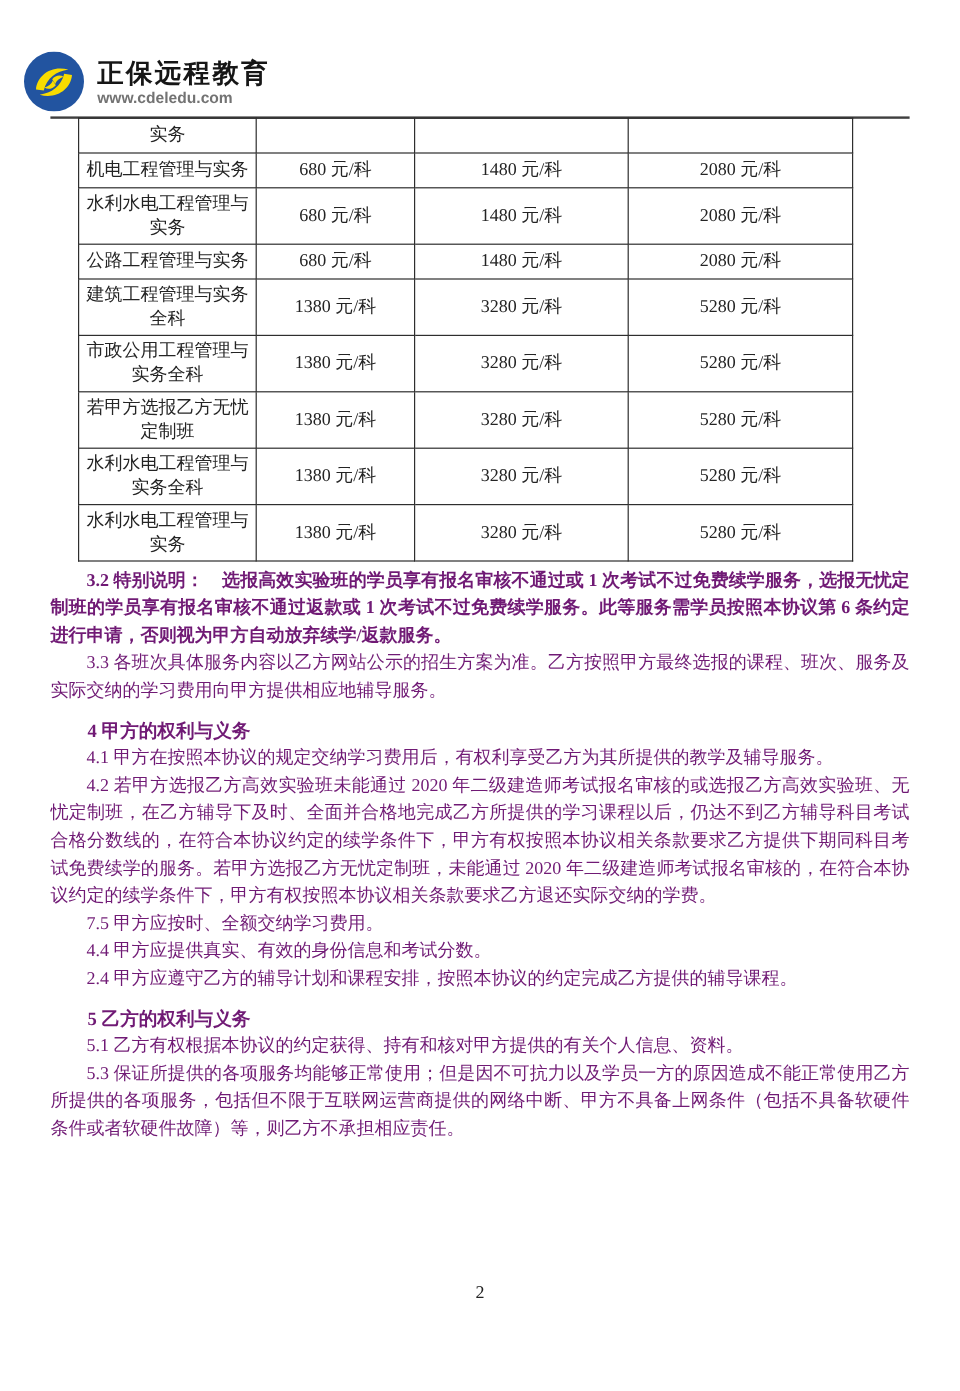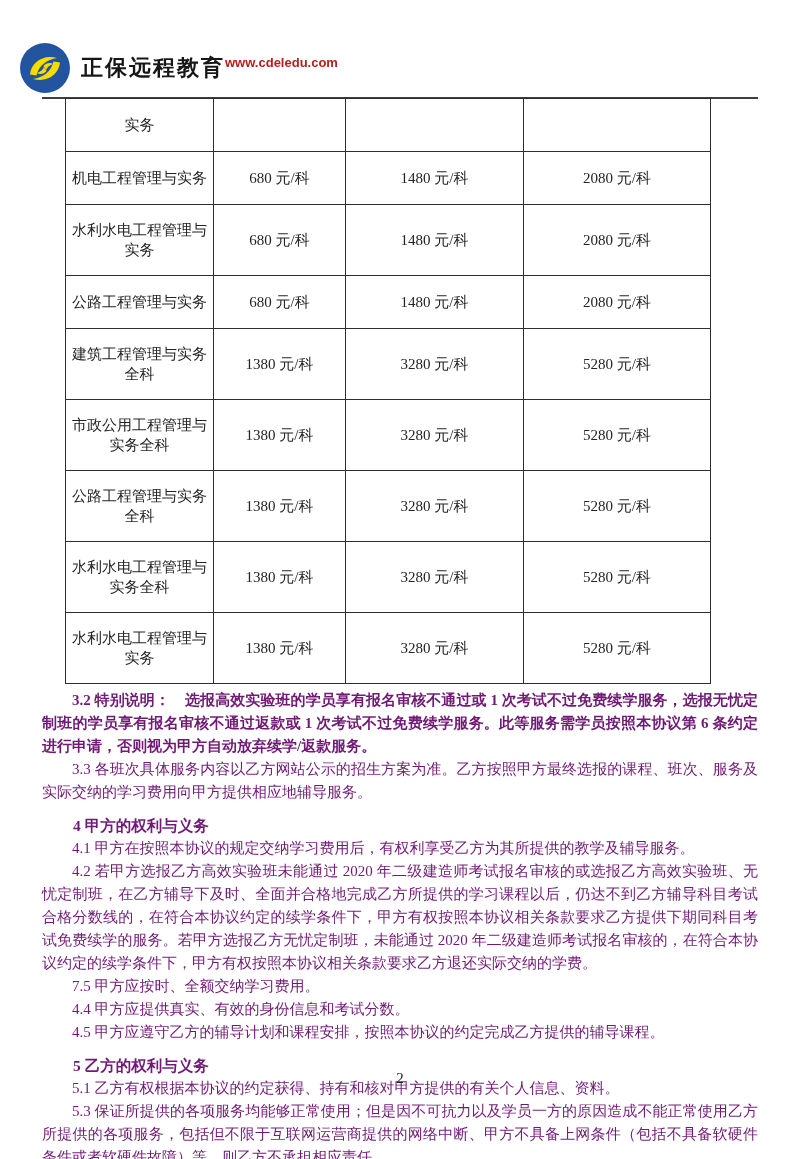--- a/index.html
+++ b/index.html
@@ -32,37 +32,37 @@
     gap: 11px;
     height: 52px;
   }
   .logo-circle {
     width: 50px;
     height: 50px;
     flex: 0 0 auto;
   }
   .brand-block {
     display: flex;
-    flex-direction: row;
+    flex-direction: column;
     justify-content: center;
   }
   .brand-name {
     font-family: "Liberation Sans", "DejaVu Sans", sans-serif;
     font-weight: bold;
     font-size: 22px;
     line-height: 26px;
     letter-spacing: 2px;
     color: #161616;
   }
   .brand-url {
     font-family: "Liberation Sans", "DejaVu Sans", sans-serif;
     font-weight: bold;
     font-size: 13px;
     line-height: 15px;
-    color: #b91c1c;
+    color: #737373;
   }
   .header-rule {
     margin: 3px 42px 0 42px;
     border-bottom: 2px solid #3f3f3f;
     height: 0;
   }
 
   
   table.price-table {
     border-collapse: collapse;
@@ -70,21 +70,21 @@
     margin-top: -1px;
     table-layout: fixed;
     width: 625px;
   }
   table.price-table td {
     border: 1.5px solid #2e2e2e;
     text-align: center;
     vertical-align: middle;
     font-size: 15px;
     line-height: 20px;
-    padding: 15px 2px;
+    padding: 3px 2px;
     color: #242424;
     word-break: break-all;
   }
   td.c-course { width: 143px; }
   td.c-p1 { width: 127px; }
   td.c-p2 { width: 173px; }
   td.c-p3 { width: 182px; }
   tr.single td { height: 22px; }
 
   
@@ -173,21 +173,21 @@
         <td class="c-p2">3280 元/科</td>
         <td class="c-p3">5280 元/科</td>
       </tr>
       <tr>
         <td class="c-course">市政公用工程管理与实务全科</td>
         <td class="c-p1">1380 元/科</td>
         <td class="c-p2">3280 元/科</td>
         <td class="c-p3">5280 元/科</td>
       </tr>
       <tr>
-        <td class="c-course">公路工程管理与实务全科</td>
+        <td class="c-course">若甲方选报乙方无忧定制班</td>
         <td class="c-p1">1380 元/科</td>
         <td class="c-p2">3280 元/科</td>
         <td class="c-p3">5280 元/科</td>
       </tr>
       <tr>
         <td class="c-course">水利水电工程管理与实务全科</td>
         <td class="c-p1">1380 元/科</td>
         <td class="c-p2">3280 元/科</td>
         <td class="c-p3">5280 元/科</td>
       </tr>
@@ -202,21 +202,21 @@
 
   <div class="content doc-body">
     <p class="bold">3.2 特别说明：　选报高效实验班的学员享有报名审核不通过或 1 次考试不过免费续学服务，选报无忧定制班的学员享有报名审核不通过返款或 1 次考试不过免费续学服务。此等服务需学员按照本协议第 6 条约定进行申请，否则视为甲方自动放弃续学/返款服务。</p>
     <p>3.3 各班次具体服务内容以乙方网站公示的招生方案为准。乙方按照甲方最终选报的课程、班次、服务及实际交纳的学习费用向甲方提供相应地辅导服务。</p>
 
     <h2 class="section-heading">4 甲方的权利与义务</h2>
     <p>4.1 甲方在按照本协议的规定交纳学习费用后，有权利享受乙方为其所提供的教学及辅导服务。</p>
     <p>4.2 若甲方选报乙方高效实验班未能通过 2020 年二级建造师考试报名审核的或选报乙方高效实验班、无忧定制班，在乙方辅导下及时、全面并合格地完成乙方所提供的学习课程以后，仍达不到乙方辅导科目考试合格分数线的，在符合本协议约定的续学条件下，甲方有权按照本协议相关条款要求乙方提供下期同科目考试免费续学的服务。若甲方选报乙方无忧定制班，未能通过 2020 年二级建造师考试报名审核的，在符合本协议约定的续学条件下，甲方有权按照本协议相关条款要求乙方退还实际交纳的学费。</p>
     <p>7.5 甲方应按时、全额交纳学习费用。</p>
     <p>4.4 甲方应提供真实、有效的身份信息和考试分数。</p>
-    <p>4.5 甲方应遵守乙方的辅导计划和课程安排，按照本协议的约定完成乙方提供的辅导课程。</p>
+    <p>2.4 甲方应遵守乙方的辅导计划和课程安排，按照本协议的约定完成乙方提供的辅导课程。</p>
 
     <h2 class="section-heading">5 乙方的权利与义务</h2>
     <p>5.1 乙方有权根据本协议的约定获得、持有和核对甲方提供的有关个人信息、资料。</p>
     <p>5.3 保证所提供的各项服务均能够正常使用；但是因不可抗力以及学员一方的原因造成不能正常使用乙方所提供的各项服务，包括但不限于互联网运营商提供的网络中断、甲方不具备上网条件（包括不具备软硬件条件或者软硬件故障）等，则乙方不承担相应责任。</p>
   </div>
 
   <div class="page-number">2</div>
 
 </div>
 

